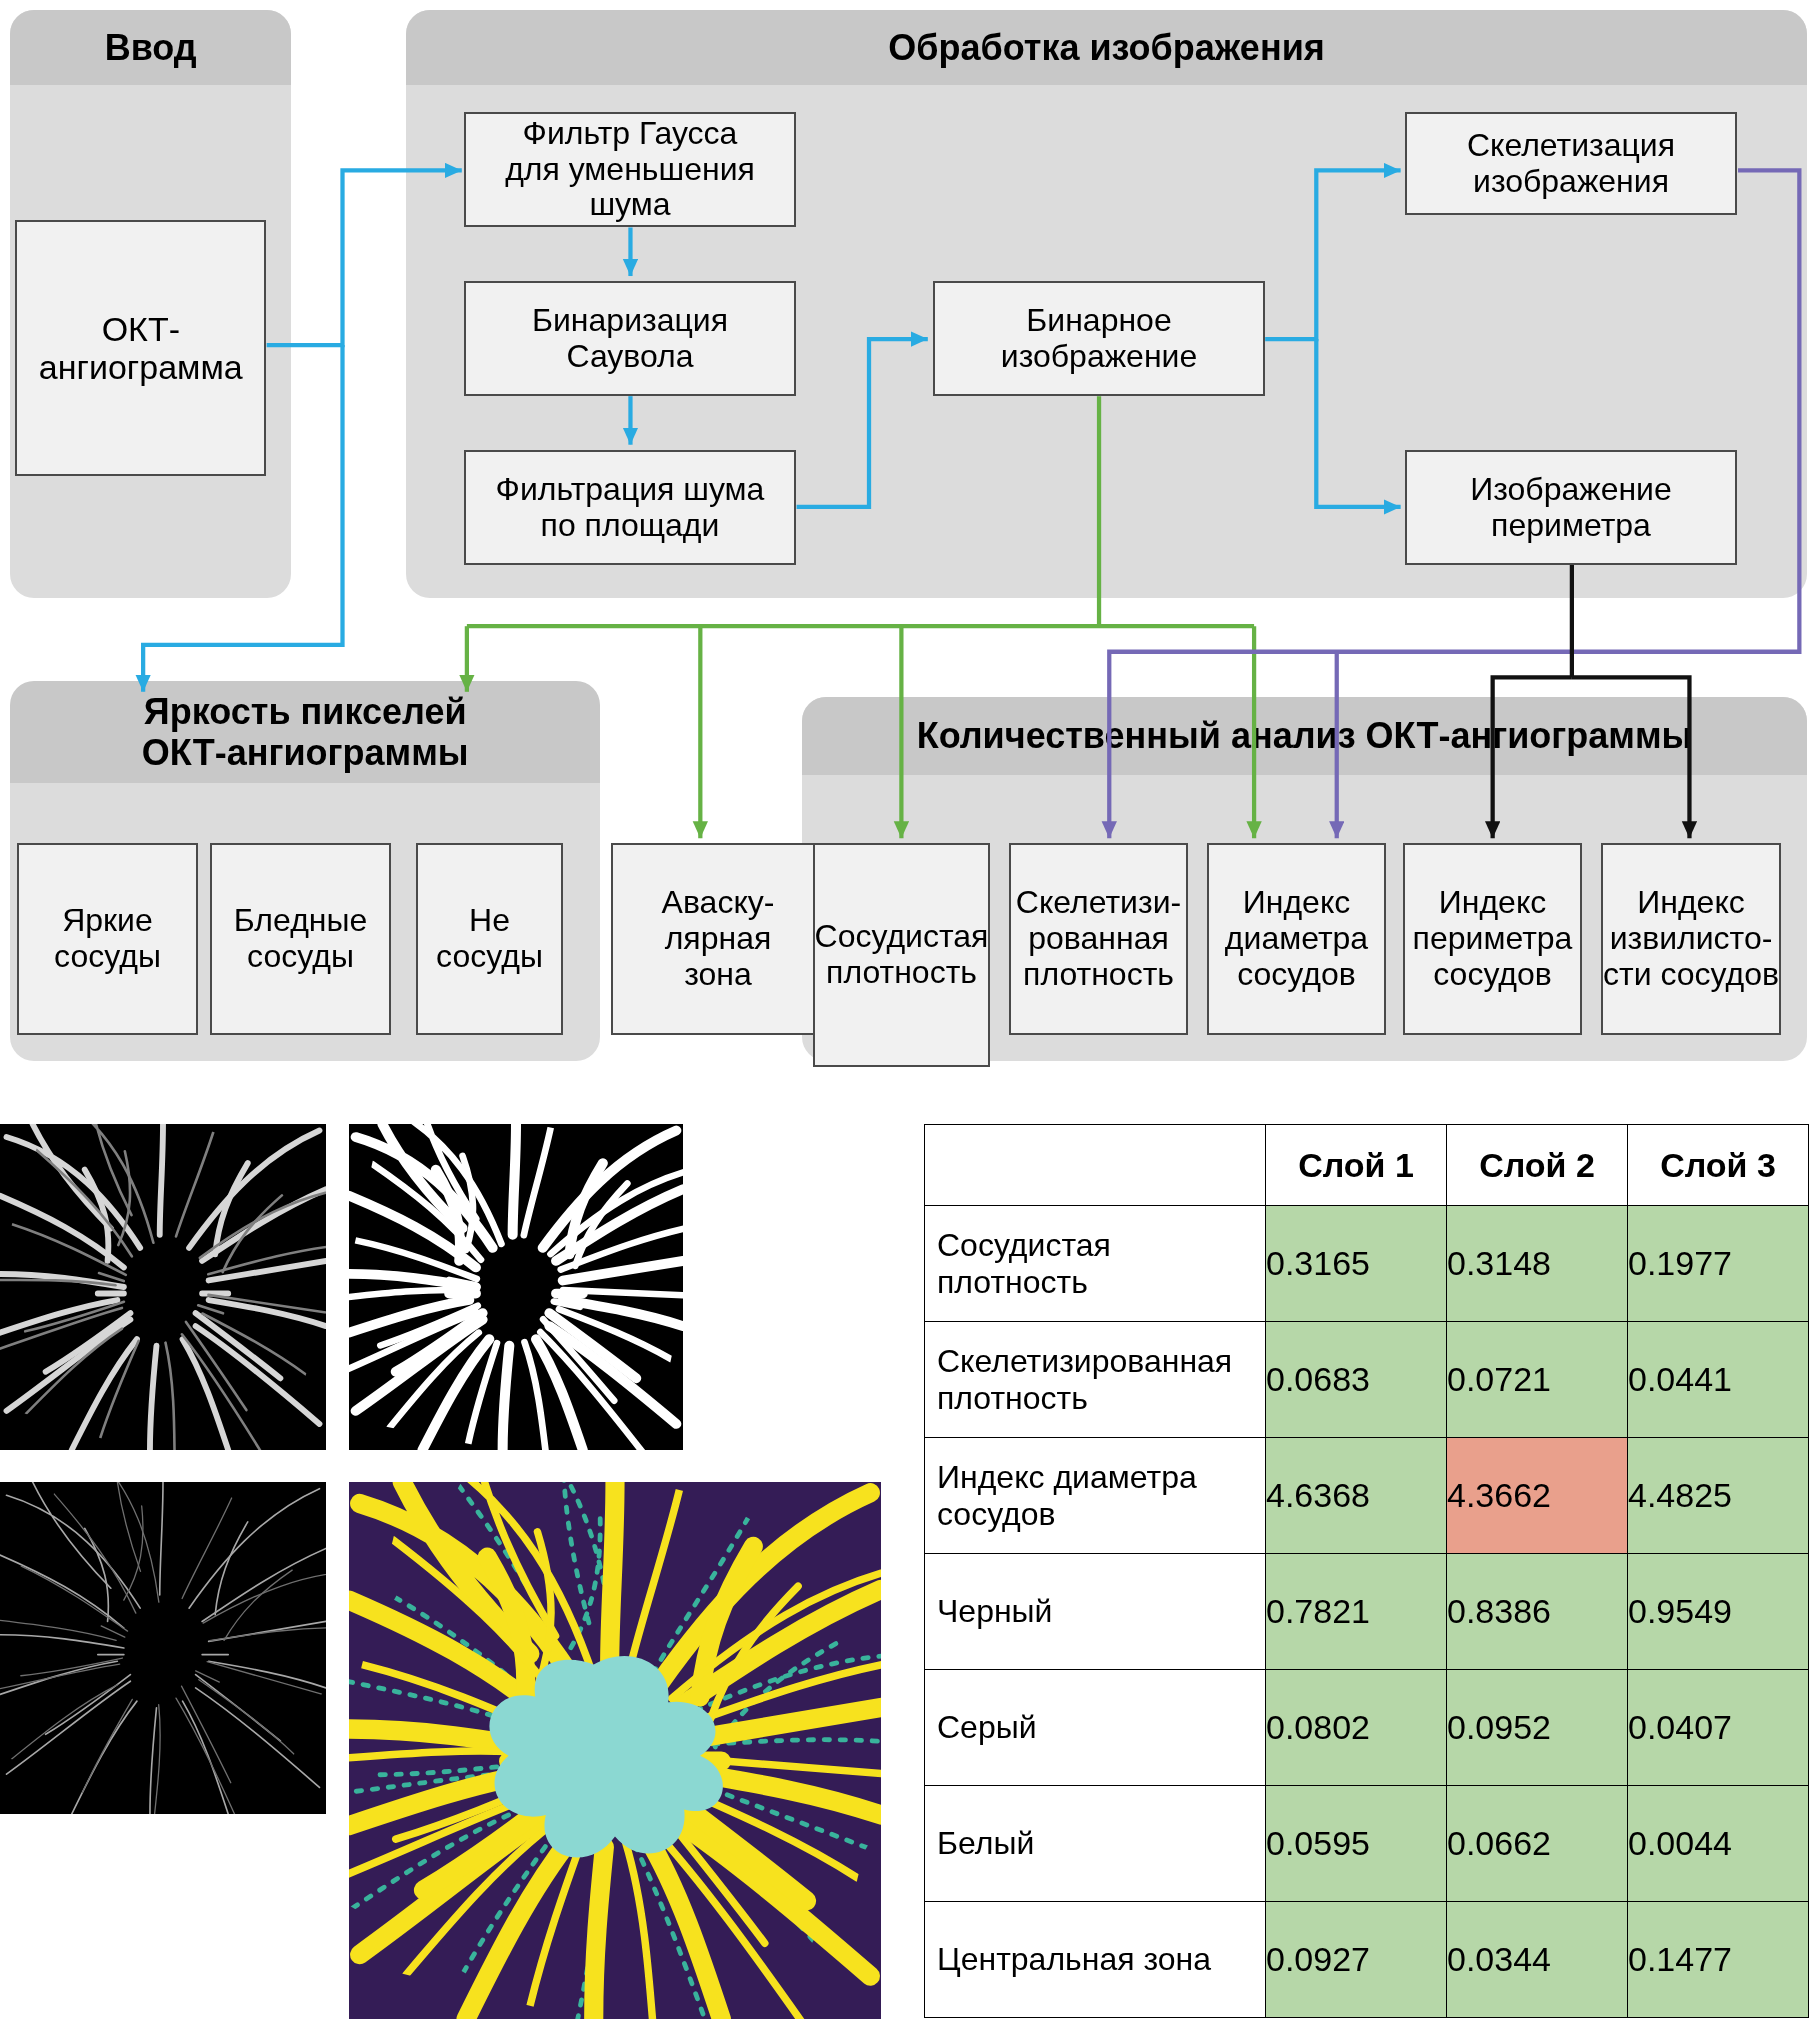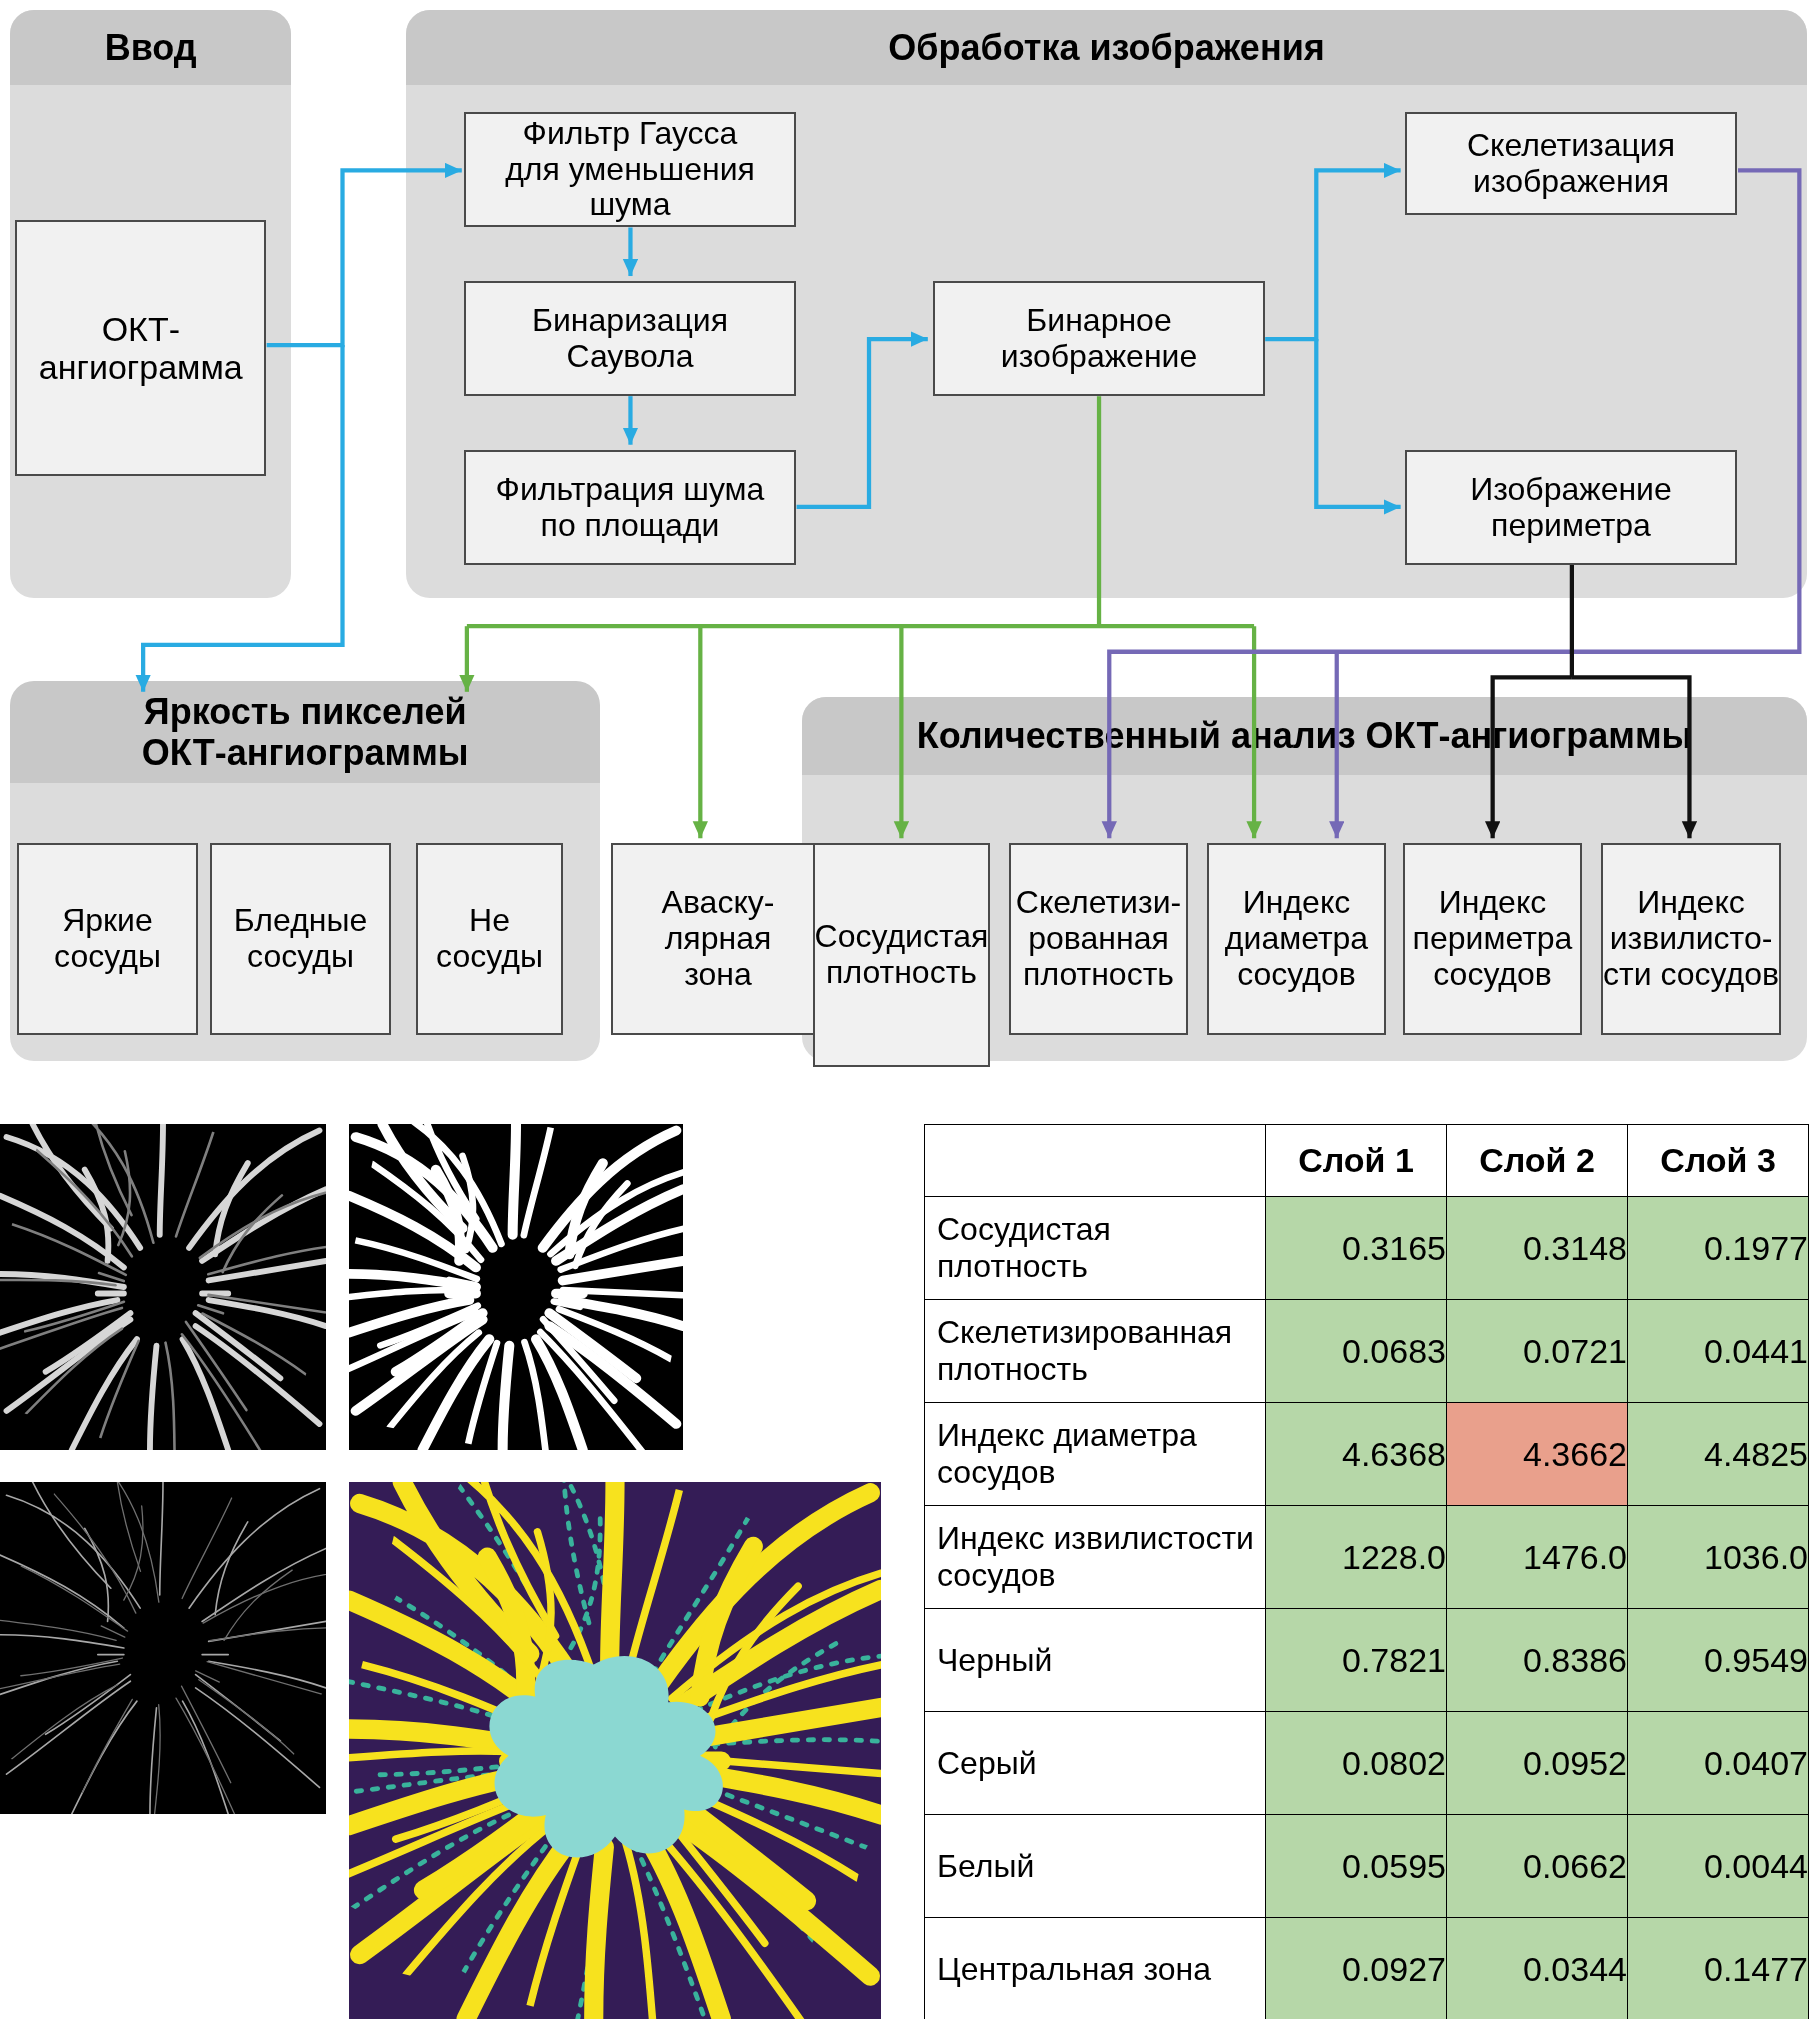--- a/index.html
+++ b/index.html
@@ -35,21 +35,21 @@
   .figure { position:absolute; }
   .figure svg { display:block; width:100%; height:100%; }
 
   table.metrics {
     position:absolute; left:924px; top:1124px; width:883px; height:894px;
     border-collapse:collapse; table-layout:fixed; font-size:34px; background:#fff;
   }
   .metrics th, .metrics td { border:1.7px solid #000; vertical-align:middle; }
   .metrics th { font-weight:bold; text-align:center; height:72px; background:#fff; }
   .metrics td.label { text-align:left; padding:5.1px 8.5px 5.1px 12px; background:#fff; font-size:32px; line-height:1.15; }
-  .metrics td.val { text-align:right; background:var(--table-value-bg,#b6d7a8); }
+  .metrics td.val { text-align:left; background:var(--table-value-bg,#b6d7a8); }
   .metrics tr.datarow { height:103px; }
 </style>
 </head>
 <body>
 
 <div class="page">
 
   <div class="panel" style="left:10.2px;top:10.2px;width:281px;height:588px"></div>
   <div class="panel-header" style="left:10.2px;top:10.2px;width:281px;height:75px">Ввод</div>
 
@@ -223,26 +223,20 @@
         <td class="val">0.0721</td>
         <td class="val">0.0441</td>
       </tr>
       <tr class="datarow">
         <td class="label">Индекс диаметра сосудов</td>
         <td class="val">4.6368</td>
         <td class="val" style="background: rgb(233, 160, 140);">4.3662</td>
         <td class="val">4.4825</td>
       </tr>
       <tr class="datarow">
-        <td class="label">Индекс извилистости сосудов</td>
-        <td class="val">1228.0</td>
-        <td class="val">1476.0</td>
-        <td class="val">1036.0</td>
-      </tr>
-      <tr class="datarow">
         <td class="label">Черный</td>
         <td class="val">0.7821</td>
         <td class="val">0.8386</td>
         <td class="val">0.9549</td>
       </tr>
       <tr class="datarow">
         <td class="label">Серый</td>
         <td class="val">0.0802</td>
         <td class="val">0.0952</td>
         <td class="val">0.0407</td>

